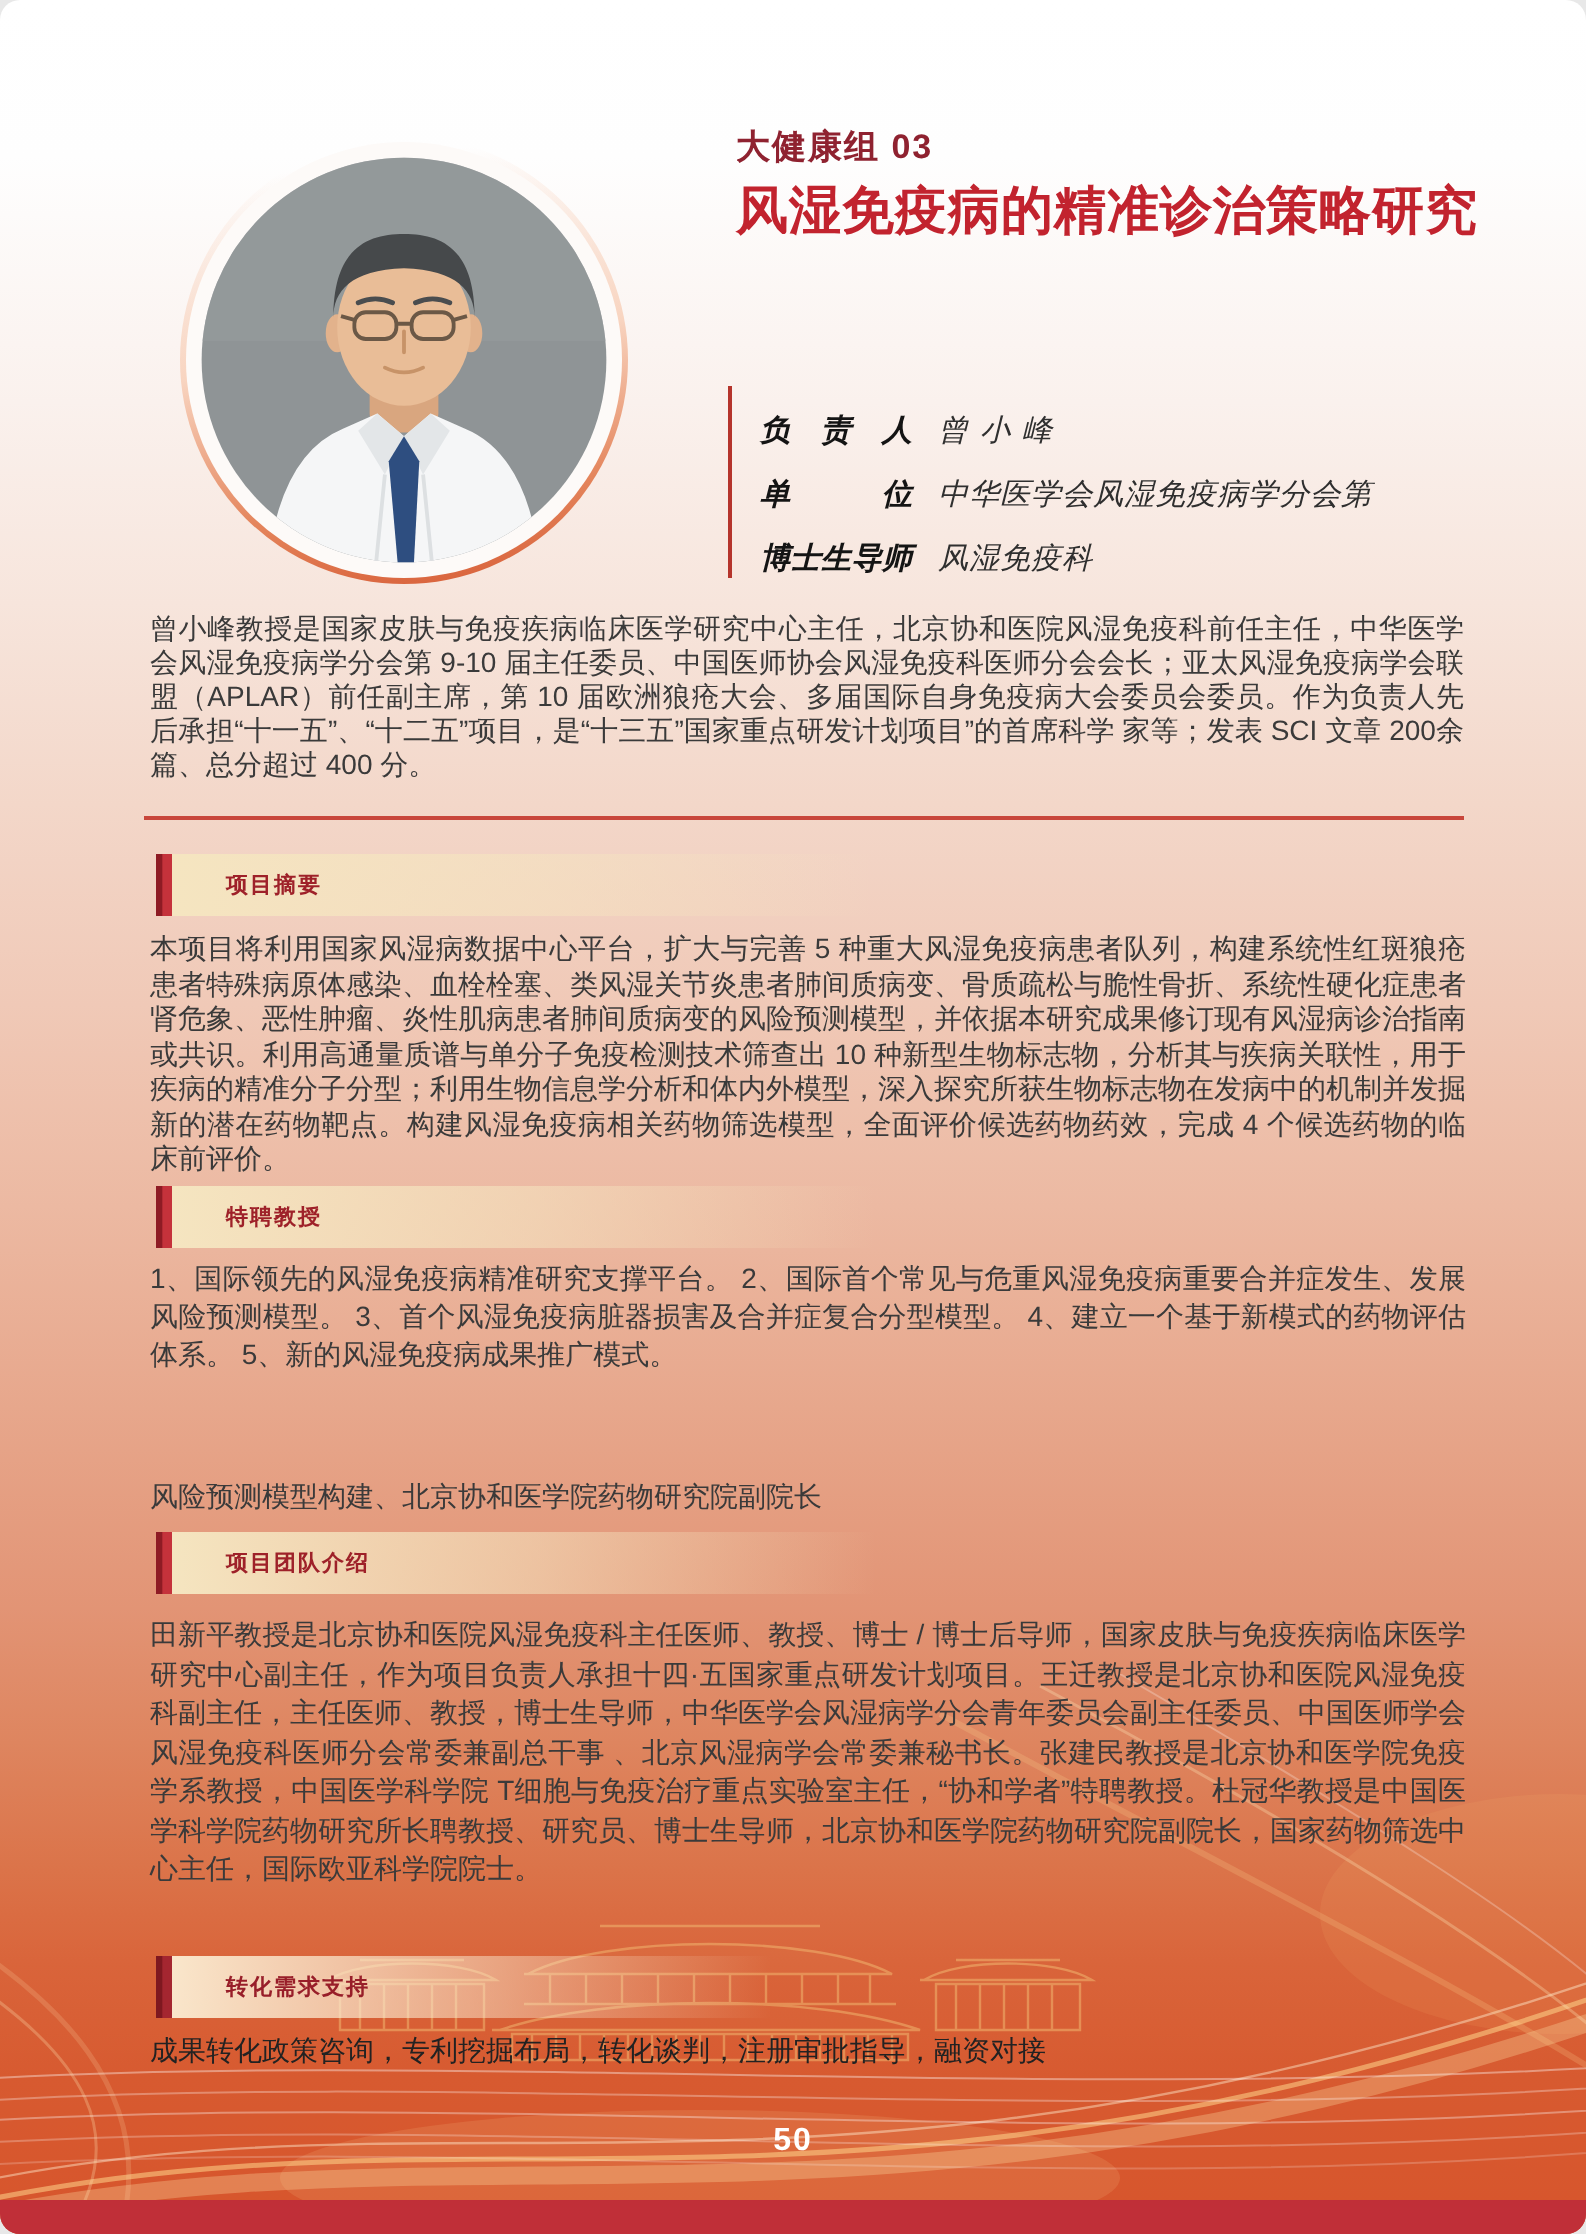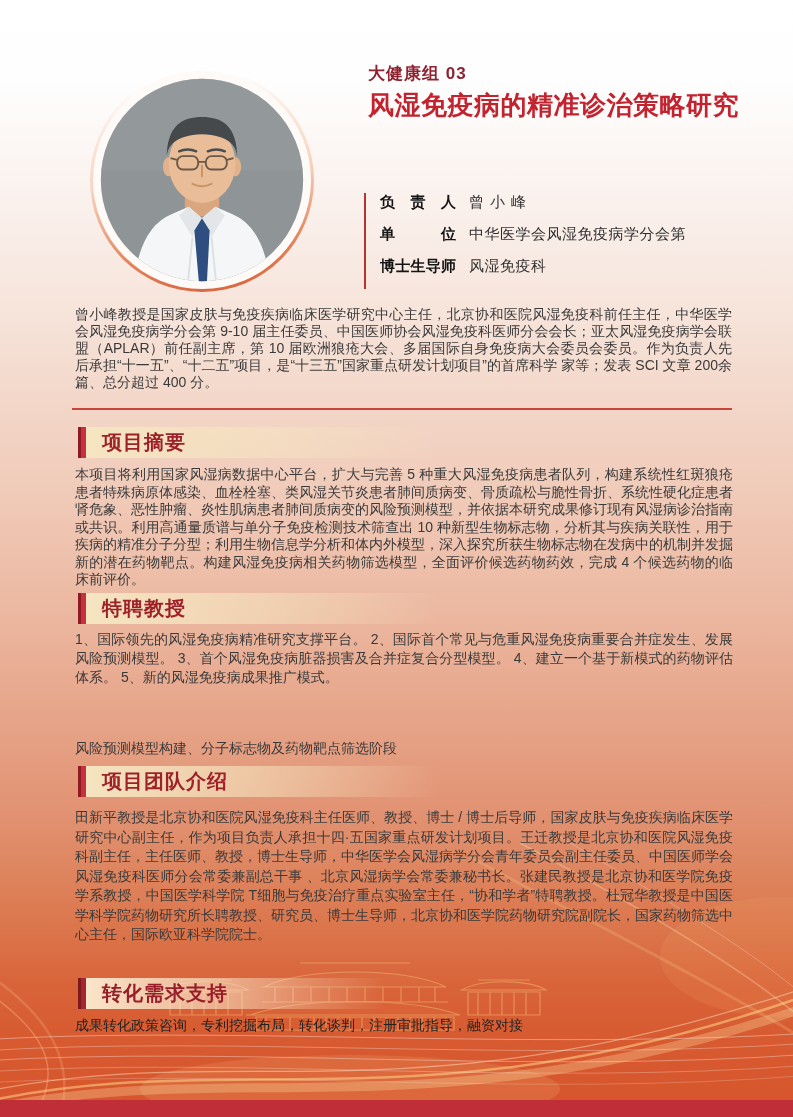--- a/index.html
+++ b/index.html
@@ -3,55 +3,56 @@
 <meta charset="utf-8">
 <style>
   html,body{margin:0;padding:0;background:#e8e8e8;}
   .page{
     position:relative;width:793px;height:1117px;margin:0 auto;overflow:hidden;
     font-family:"Liberation Sans","DejaVu Sans",sans-serif;
     background:linear-gradient(180deg,
       #ffffff 0%, #fefefe 7%, #faf1ed 18%, #f7e5dc 27%, #f3d7c9 36%,
       #f0c9b7 45%, #ecb9a2 54%, #e7a78c 63%, #e29475 72%, #de855f 78%,
       #db744a 83.5%, #d9643a 88%, #d75a30 93%, #d7552c 100%);
+    border-radius:10px;
   }
   .bottom-art{position:absolute;left:0;top:837px;width:793px;height:280px;display:block;}
   .bottom-strip{position:absolute;left:0;bottom:0;width:100%;height:17px;background:#c02f38;}
 
   
   .ring{position:absolute;left:90px;top:68px;width:224px;height:224px;border-radius:50%;
     background:linear-gradient(172deg, rgba(255,255,255,0) 10%, rgba(248,211,190,.95) 48%, #e4855c 78%, #d9633c 96%);
     padding:3px;box-sizing:border-box;}
   .ring-gap{width:100%;height:100%;border-radius:50%;background:#fdfaf8;padding:4px;box-sizing:border-box;}
   .photo{width:100%;height:100%;border-radius:50%;overflow:hidden;}
   .photo svg{display:block;width:100%;height:100%;}
 
   
   .group-label{position:absolute;left:368px;top:62px;font-size:17px;font-weight:bold;color:#8f2230;letter-spacing:1px;}
   .title{position:absolute;left:368px;top:88px;margin:0;font-size:26px;font-weight:bold;color:#c2232e;
     font-family:"Liberation Serif","DejaVu Serif",serif;letter-spacing:.5px;}
 
   
   .fields{position:absolute;left:364px;top:193px;border-left:2px solid #b5342c;padding-left:14px;}
-  .field-row{height:32px;display:flex;align-items:flex-start;}
+  .field-row{height:32px;display:flex;align-items:flex-end;font-style:italic;}
   .field-label{display:inline-block;width:76px;font-weight:bold;font-size:15px;color:#141414;
     text-align:justify;text-align-last:justify;}
   .field-value{margin-left:13px;font-size:15px;color:#2f2f2f;letter-spacing:.5px;}
   .field-row:first-child .field-value{letter-spacing:6px;}
 
   
   .bio{position:absolute;left:75px;top:306px;width:657px;margin:0;font-size:14px;line-height:17px;
     color:#3a3a3a;text-align:justify;}
   .divider{position:absolute;left:72px;top:408px;width:660px;height:2px;background:#c8463b;}
 
   .sec-head{position:absolute;left:78px;height:31px;display:flex;}
   .sec-bar{width:8px;height:31px;background:linear-gradient(90deg,#8e1b24 0%,#8e1b24 38%,#c5323b 42%,#c5323b 100%);}
-  .sec-box{display:flex;align-items:center;height:31px;width:352px;padding-left:16px;box-sizing:border-box;
+  .sec-box{display:flex;align-items:center;height:31px;width:352px;padding-left:27px;box-sizing:border-box;
     background:linear-gradient(90deg,#f5e5c0 0%,rgba(245,229,192,.55) 52%,rgba(245,229,192,0) 100%);
-    font-size:20px;font-weight:bold;color:#9e2129;letter-spacing:1px;}
+    font-size:11px;font-weight:bold;color:#9e2129;letter-spacing:1px;}
   .h0{top:427px}.h1{top:593px}.h2{top:696px}.h3{top:766px}.h4{top:978px}
   .h4 .sec-bar{background:linear-gradient(90deg,#7e1820 0%,#7e1820 38%,#a42630 42%,#a42630 100%);}
   .h4 .sec-box{width:300px;background:linear-gradient(90deg,rgba(252,240,214,.93) 0%,rgba(252,240,214,.45) 55%,rgba(252,240,214,0) 100%);color:#981e29;}
 
   .sec-body{position:absolute;left:75px;width:658px;margin:0;font-size:14px;color:#3a3a3a;text-align:justify;}
   .b0{top:466px;line-height:17.5px;}
   .b1{top:630px;line-height:19px;}
   .b2{top:739px;line-height:19px;}
   .b3{top:808px;line-height:19.5px;}
   .b4{top:1016px;line-height:19px;color:#222;text-align:left;}
@@ -162,28 +163,29 @@
     <span class="sec-box">项目摘要</span>
   </div>
   <p class="sec-body b0">本项目将利用国家风湿病数据中心平台，扩大与完善 5 种重大风湿免疫病患者队列，构建系统性红斑狼疮患者特殊病原体感染、血栓栓塞、类风湿关节炎患者肺间质病变、骨质疏松与脆性骨折、系统性硬化症患者肾危象、恶性肿瘤、炎性肌病患者肺间质病变的风险预测模型，并依据本研究成果修订现有风湿病诊治指南或共识。利用高通量质谱与单分子免疫检测技术筛查出 10 种新型生物标志物，分析其与疾病关联性，用于疾病的精准分子分型；利用生物信息学分析和体内外模型，深入探究所获生物标志物在发病中的机制并发掘新的潜在药物靶点。构建风湿免疫病相关药物筛选模型，全面评价候选药物药效，完成 4 个候选药物的临床前评价。</p>
 
   <div class="sec-head h1">
     <span class="sec-bar"></span>
     <span class="sec-box">特聘教授</span>
   </div>
   <p class="sec-body b1">1、国际领先的风湿免疫病精准研究支撑平台。 2、国际首个常见与危重风湿免疫病重要合并症发生、发展风险预测模型。 3、首个风湿免疫病脏器损害及合并症复合分型模型。 4、建立一个基于新模式的药物评估体系。 5、新的风湿免疫病成果推广模式。</p>
 
-  <p class="sec-body b2">风险预测模型构建、分子标志物及药物靶点筛选阶段</p>
+  <p class="sec-body b2">风险预测模型构建、北京协和医学院药物研究院副院长</p>
 
   <div class="sec-head h3">
     <span class="sec-bar"></span>
     <span class="sec-box">项目团队介绍</span>
   </div>
   <p class="sec-body b3">田新平教授是北京协和医院风湿免疫科主任医师、教授、博士 / 博士后导师，国家皮肤与免疫疾病临床医学研究中心副主任，作为项目负责人承担十四·五国家重点研发计划项目。王迁教授是北京协和医院风湿免疫科副主任，主任医师、教授，博士生导师，中华医学会风湿病学分会青年委员会副主任委员、中国医师学会风湿免疫科医师分会常委兼副总干事 、北京风湿病学会常委兼秘书长。张建民教授是北京协和医学院免疫学系教授，中国医学科学院 T细胞与免疫治疗重点实验室主任，“协和学者”特聘教授。杜冠华教授是中国医学科学院药物研究所长聘教授、研究员、博士生导师，北京协和医学院药物研究院副院长，国家药物筛选中心主任，国际欧亚科学院院士。</p>
 
   <div class="sec-head h4">
     <span class="sec-bar"></span>
     <span class="sec-box">转化需求支持</span>
   </div>
   <p class="sec-body b4">成果转化政策咨询，专利挖掘布局，转化谈判，注册审批指导，融资对接</p>
 
+  <div class="page-number">50</div>
 
 </div>
 
 </body></html>

